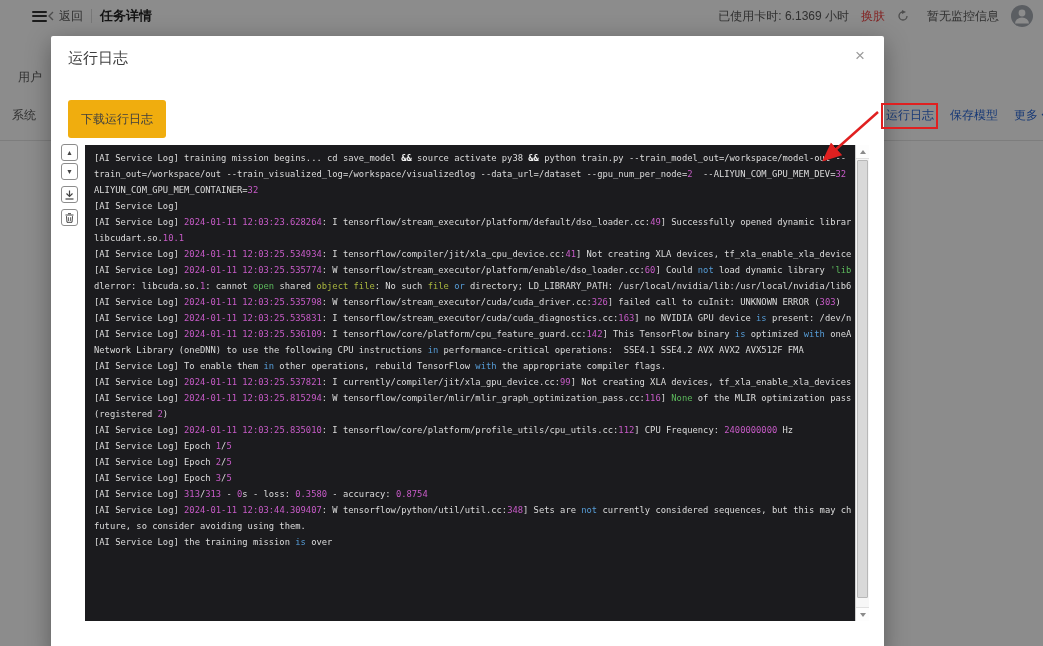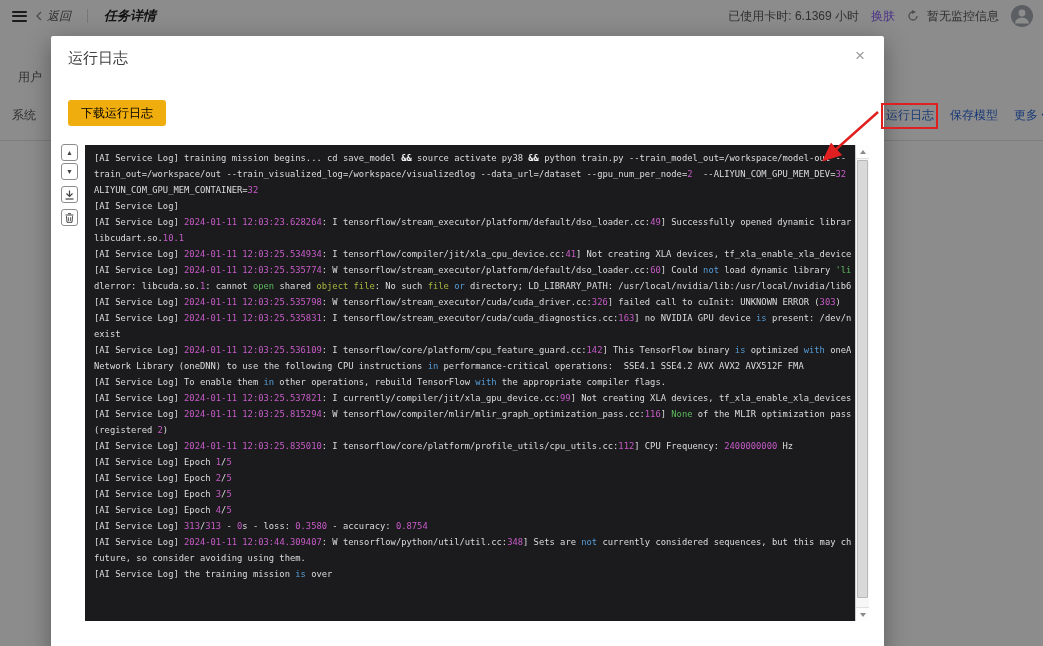--- a/index.html
+++ b/index.html
@@ -4,30 +4,30 @@
 <style>
   * { margin:0; padding:0; box-sizing:border-box; }
   html,body { width:1043px; height:646px; overflow:hidden; background:#fff;
               font-family:"Liberation Sans", sans-serif; }
   .stage { position:relative; width:1043px; height:646px; overflow:hidden; }
 
   
   .page { position:absolute; inset:0; background:#fff; }
   .topbar { position:absolute; top:0; left:0; width:100%; height:32px; background:#fff;
             display:flex; align-items:center; font-size:12px; color:#595959; }
-  .tb-left { display:flex; align-items:center; gap:8px; padding-left:12px;font-style:italic; }
+  .tb-left { display:flex; align-items:center; padding-left:32px; }
   .hamburger { width:15px; height:11px; display:flex; flex-direction:column; justify-content:space-between; cursor:pointer; }
   .hamburger i { display:block; height:2px; background:#333; border-radius:1px; }
   .back-group { display:flex; align-items:center; gap:4px; color:#595959; cursor:pointer; }
   .tb-divider { width:1px; height:14px; background:#d9d9d9; margin:0 8px; }
   .tb-title { color:#262626; font-weight:700; font-size:13px; }
   .tb-right { margin-left:auto; display:flex; align-items:center; gap:12px; padding-right:10px; }
   .usage { color:#595959; }
-  .skin-link { color:#8b5cf6; cursor:pointer; }
-  .monitor { display:flex; align-items:center; gap:8px; color:#595959; }
+  .skin-link { color:#ef4444; cursor:pointer; }
+  .monitor { display:flex; align-items:center; gap:18px; color:#595959; }
   .avatar { width:22px; height:22px; border-radius:50%; background:#a6abb3; display:flex;
             align-items:center; justify-content:center; overflow:hidden; cursor:pointer; }
 
   .bg-label { position:absolute; font-size:12px; color:#595959; white-space:nowrap;font-family:Liberation Serif, serif; }
   .bg-label.l1 { left:18px; top:69px; }
   .bg-label.l2 { left:12px; top:107px; }
 
   .bg-links { position:absolute; top:107px; left:886px; display:flex; align-items:center;
               gap:16px; font-size:12px; color:#2f6bd8; white-space:nowrap; }
   .bg-link { cursor:pointer; display:flex; align-items:center; gap:3px; }
@@ -35,22 +35,22 @@
 
   
   .overlay { position:absolute; inset:0; background:rgba(0,0,0,0.45); z-index:10; }
 
   
   .modal { position:absolute; left:51px; top:36px; width:833px; height:620px; background:#fff;
            border-radius:2px; box-shadow:0 6px 24px rgba(0,0,0,0.35); z-index:20; }
   .modal-title { position:absolute; left:17px; top:13px; font-size:15px; color:#404040; }
   .modal-close { position:absolute; right:12px; top:8px; width:24px; height:24px; color:#9b9b9b;
                  font-size:17px; line-height:24px; text-align:center; cursor:pointer; }
-  .dl-btn { position:absolute; left:17px; top:64px; height:26px; padding:0 13px; border:none;
-            border-radius:3px; background:var(--c-btn,#f0ad0e); color:#000000; font-size:12px;
+  .dl-btn { position:absolute; left:17px; top:64px; height:38px; padding:0 13px; border:none;
+            border-radius:3px; background:var(--c-btn,#f0ad0e); color:#404040; font-size:12px;
             font-family:"Liberation Sans",sans-serif; cursor:pointer; }
 
   .ctl-col { position:absolute; left:10px; top:108px; display:flex; flex-direction:column; }
   .ctl-btn { width:17px; height:17px; background:#fff; border:1px solid #8c8c8c; border-radius:3px;
              display:flex; align-items:center; justify-content:center; cursor:pointer;
              color:#444; font-size:7px; padding:0; }
   .ctl-btn + .ctl-btn { margin-top:2px; }
   .ctl-btn.gap { margin-top:6px; }
 
   
@@ -175,36 +175,34 @@
 
     <div class="terminal">
       <div class="term-lines">
           <div class="log-line"><span class="t-w">[AI Service Log] training mission begins... cd save_model </span><span class="t-o">&amp;&amp;</span><span class="t-w"> source activate py38 </span><span class="t-o">&amp;&amp;</span><span class="t-w"> python train.py --train_model_out=/workspace/model-out --</span></div>
           <div class="log-line"><span class="t-w">train_out=/workspace/out --train_visualized_log=/workspace/visualizedlog --data_url=/dataset --gpu_num_per_node=</span><span class="t-m">2</span><span class="t-w">  --ALIYUN_COM_GPU_MEM_DEV=</span><span class="t-m">32</span><span class="t-w">  --</span></div>
           <div class="log-line"><span class="t-w">ALIYUN_COM_GPU_MEM_CONTAINER=</span><span class="t-m">32</span></div>
           <div class="log-line"><span class="t-w">[AI Service Log]</span></div>
           <div class="log-line"><span class="t-w">[AI Service Log] </span><span class="t-m">2024-01-11 12:03:23.628264</span><span class="t-w">: I tensorflow/stream_executor/platform/default/dso_loader.cc:</span><span class="t-m">49</span><span class="t-w">] Successfully opened dynamic library</span></div>
           <div class="log-line"><span class="t-w">libcudart.so.</span><span class="t-m">10.1</span></div>
           <div class="log-line"><span class="t-w">[AI Service Log] </span><span class="t-m">2024-01-11 12:03:25.534934</span><span class="t-w">: I tensorflow/compiler/jit/xla_cpu_device.cc:</span><span class="t-m">41</span><span class="t-w">] Not creating XLA devices, tf_xla_enable_xla_devices </span></div>
-          <div class="log-line"><span class="t-w">[AI Service Log] </span><span class="t-m">2024-01-11 12:03:25.535774</span><span class="t-w">: W tensorflow/stream_executor/platform/default/dso_loader.cc:</span><span class="t-m">60</span><span class="t-w">] Could </span><span class="t-b">not</span><span class="t-w"> load dynamic library </span><span class="t-g">'libcuda.so.1'</span></div>
+          <div class="log-line"><span class="t-w">[AI Service Log] </span><span class="t-m">2024-01-11 12:03:25.535774</span><span class="t-w">: W tensorflow/stream_executor/platform/enable/dso_loader.cc:</span><span class="t-m">60</span><span class="t-w">] Could </span><span class="t-b">not</span><span class="t-w"> load dynamic library </span><span class="t-g">'libcuda.so.1'</span></div>
           <div class="log-line"><span class="t-w">dlerror: libcuda.so.</span><span class="t-m">1</span><span class="t-w">: cannot </span><span class="t-g">open</span><span class="t-w"> shared </span><span class="t-y">object</span><span class="t-w"> </span><span class="t-y">file</span><span class="t-w">: No such </span><span class="t-y">file</span><span class="t-w"> </span><span class="t-b">or</span><span class="t-w"> directory; LD_LIBRARY_PATH: /usr/local/nvidia/lib:/usr/local/nvidia/lib64</span></div>
           <div class="log-line"><span class="t-w">[AI Service Log] </span><span class="t-m">2024-01-11 12:03:25.535798</span><span class="t-w">: W tensorflow/stream_executor/cuda/cuda_driver.cc:</span><span class="t-m">326</span><span class="t-w">] failed call to cuInit: UNKNOWN ERROR (</span><span class="t-m">303</span><span class="t-w">)</span></div>
           <div class="log-line"><span class="t-w">[AI Service Log] </span><span class="t-m">2024-01-11 12:03:25.535831</span><span class="t-w">: I tensorflow/stream_executor/cuda/cuda_diagnostics.cc:</span><span class="t-m">163</span><span class="t-w">] no NVIDIA GPU device </span><span class="t-b">is</span><span class="t-w"> present: /dev/nvidia0 does </span></div>
-          <div class="log-line"><span class="t-w">exist</span></div>
           <div class="log-line"><span class="t-w">[AI Service Log] </span><span class="t-m">2024-01-11 12:03:25.536109</span><span class="t-w">: I tensorflow/core/platform/cpu_feature_guard.cc:</span><span class="t-m">142</span><span class="t-w">] This TensorFlow binary </span><span class="t-b">is</span><span class="t-w"> optimized </span><span class="t-b">with</span><span class="t-w"> oneAPI Deep Neural</span></div>
           <div class="log-line"><span class="t-w">Network Library (oneDNN) to use the following CPU instructions </span><span class="t-b">in</span><span class="t-w"> performance-critical operations:  SSE4.1 SSE4.2 AVX AVX2 AVX512F FMA</span></div>
           <div class="log-line"><span class="t-w">[AI Service Log] To enable them </span><span class="t-b">in</span><span class="t-w"> other operations, rebuild TensorFlow </span><span class="t-b">with</span><span class="t-w"> the appropriate compiler flags.</span></div>
           <div class="log-line"><span class="t-w">[AI Service Log] </span><span class="t-m">2024-01-11 12:03:25.537821</span><span class="t-w">: I currently/compiler/jit/xla_gpu_device.cc:</span><span class="t-m">99</span><span class="t-w">] Not creating XLA devices, tf_xla_enable_xla_devices </span></div>
           <div class="log-line"><span class="t-w">[AI Service Log] </span><span class="t-m">2024-01-11 12:03:25.815294</span><span class="t-w">: W tensorflow/compiler/mlir/mlir_graph_optimization_pass.cc:</span><span class="t-m">116</span><span class="t-w">] </span><span class="t-g">None</span><span class="t-w"> of the MLIR optimization passes are enabled</span></div>
           <div class="log-line"><span class="t-w">(registered </span><span class="t-m">2</span><span class="t-w">)</span></div>
           <div class="log-line"><span class="t-w">[AI Service Log] </span><span class="t-m">2024-01-11 12:03:25.835010</span><span class="t-w">: I tensorflow/core/platform/profile_utils/cpu_utils.cc:</span><span class="t-m">112</span><span class="t-w">] CPU Frequency: </span><span class="t-m">2400000000</span><span class="t-w"> Hz</span></div>
           <div class="log-line"><span class="t-w">[AI Service Log] Epoch </span><span class="t-m">1</span><span class="t-w">/</span><span class="t-m">5</span></div>
           <div class="log-line"><span class="t-w">[AI Service Log] Epoch </span><span class="t-m">2</span><span class="t-w">/</span><span class="t-m">5</span></div>
           <div class="log-line"><span class="t-w">[AI Service Log] Epoch </span><span class="t-m">3</span><span class="t-w">/</span><span class="t-m">5</span></div>
-          <div class="log-line"><span class="t-w">[AI Service Log] Epoch </span><span class="t-m">4</span><span class="t-w">/</span><span class="t-m">5</span></div>
           <div class="log-line"><span class="t-w">[AI Service Log] </span><span class="t-m">313</span><span class="t-w">/</span><span class="t-m">313</span><span class="t-w"> - </span><span class="t-m">0</span><span class="t-w">s - loss: </span><span class="t-m">0.3580</span><span class="t-w"> - accuracy: </span><span class="t-m">0.8754</span></div>
           <div class="log-line"><span class="t-w">[AI Service Log] </span><span class="t-m">2024-01-11 12:03:44.309407</span><span class="t-w">: W tensorflow/python/util/util.cc:</span><span class="t-m">348</span><span class="t-w">] Sets are </span><span class="t-b">not</span><span class="t-w"> currently considered sequences, but this may change </span></div>
           <div class="log-line"><span class="t-w">future, so consider avoiding using them.</span></div>
           <div class="log-line"><span class="t-w">[AI Service Log] the training mission </span><span class="t-b">is</span><span class="t-w"> over</span></div>
         </div>
       <div class="scrollbar">
         <div class="sb-arrow up">
             <div class="tri-up"></div>
           </div>
         <div class="sb-thumb"></div>

